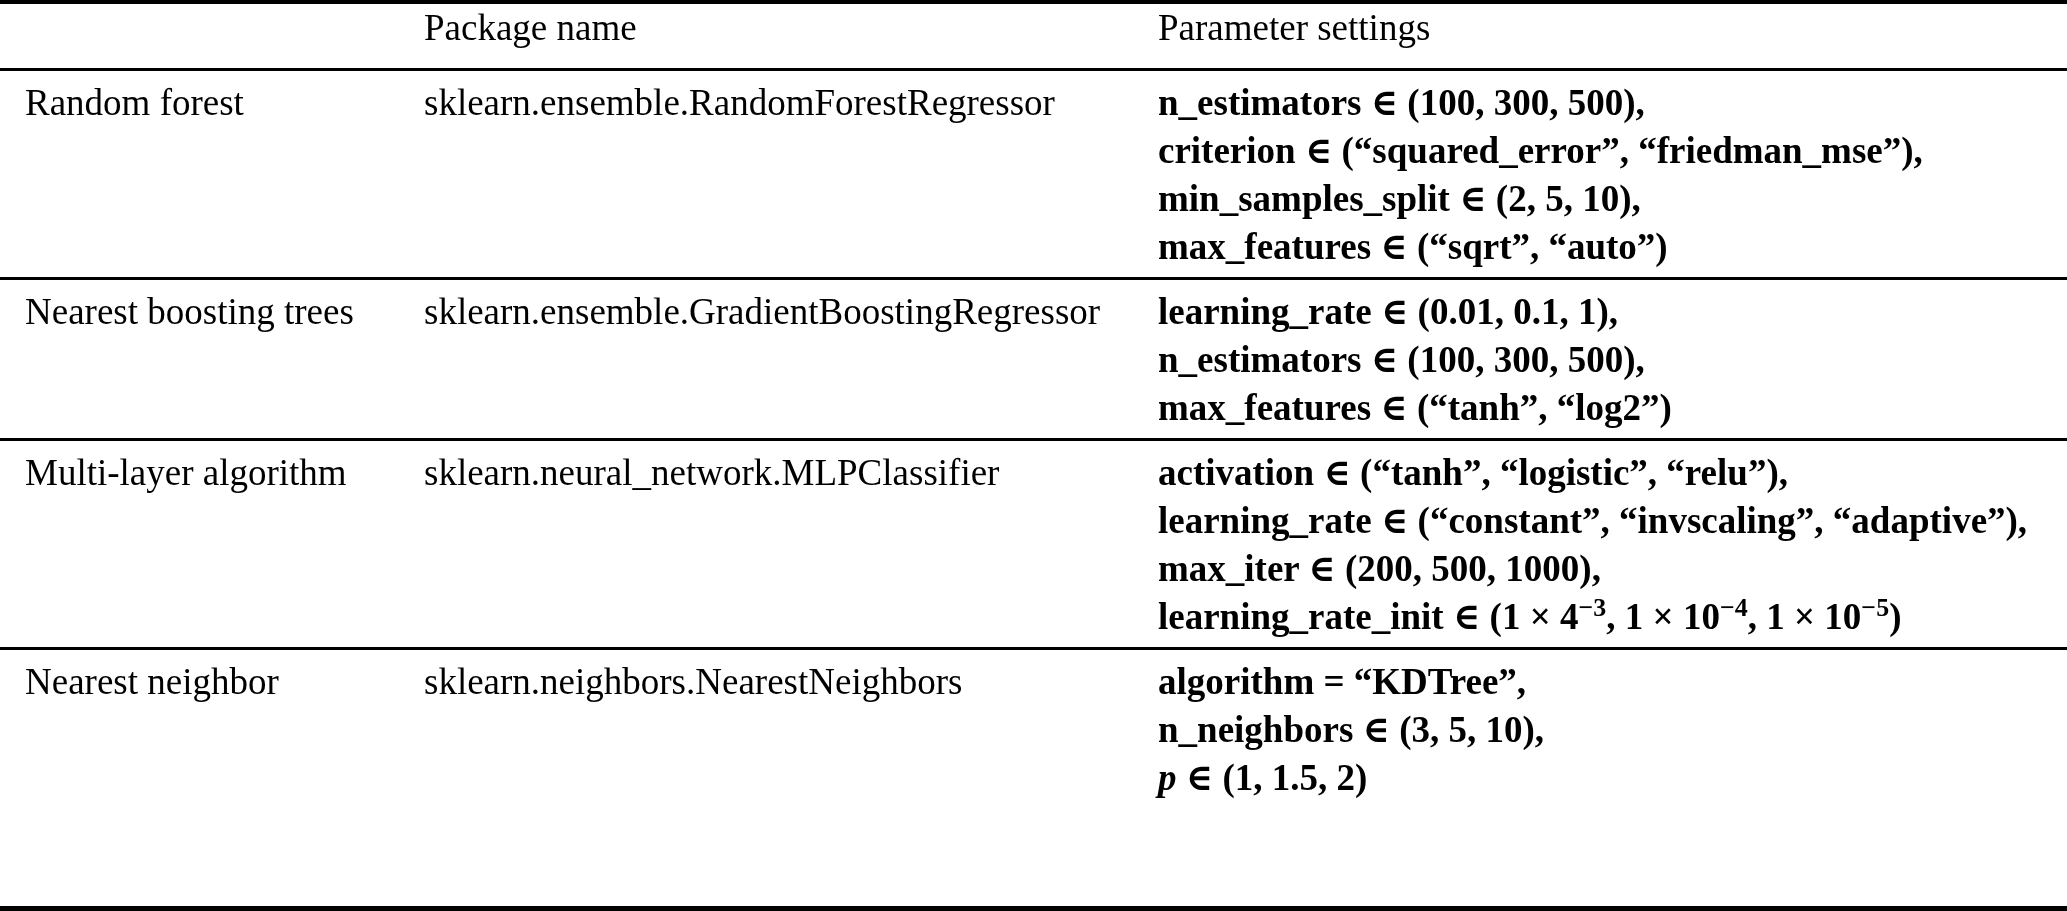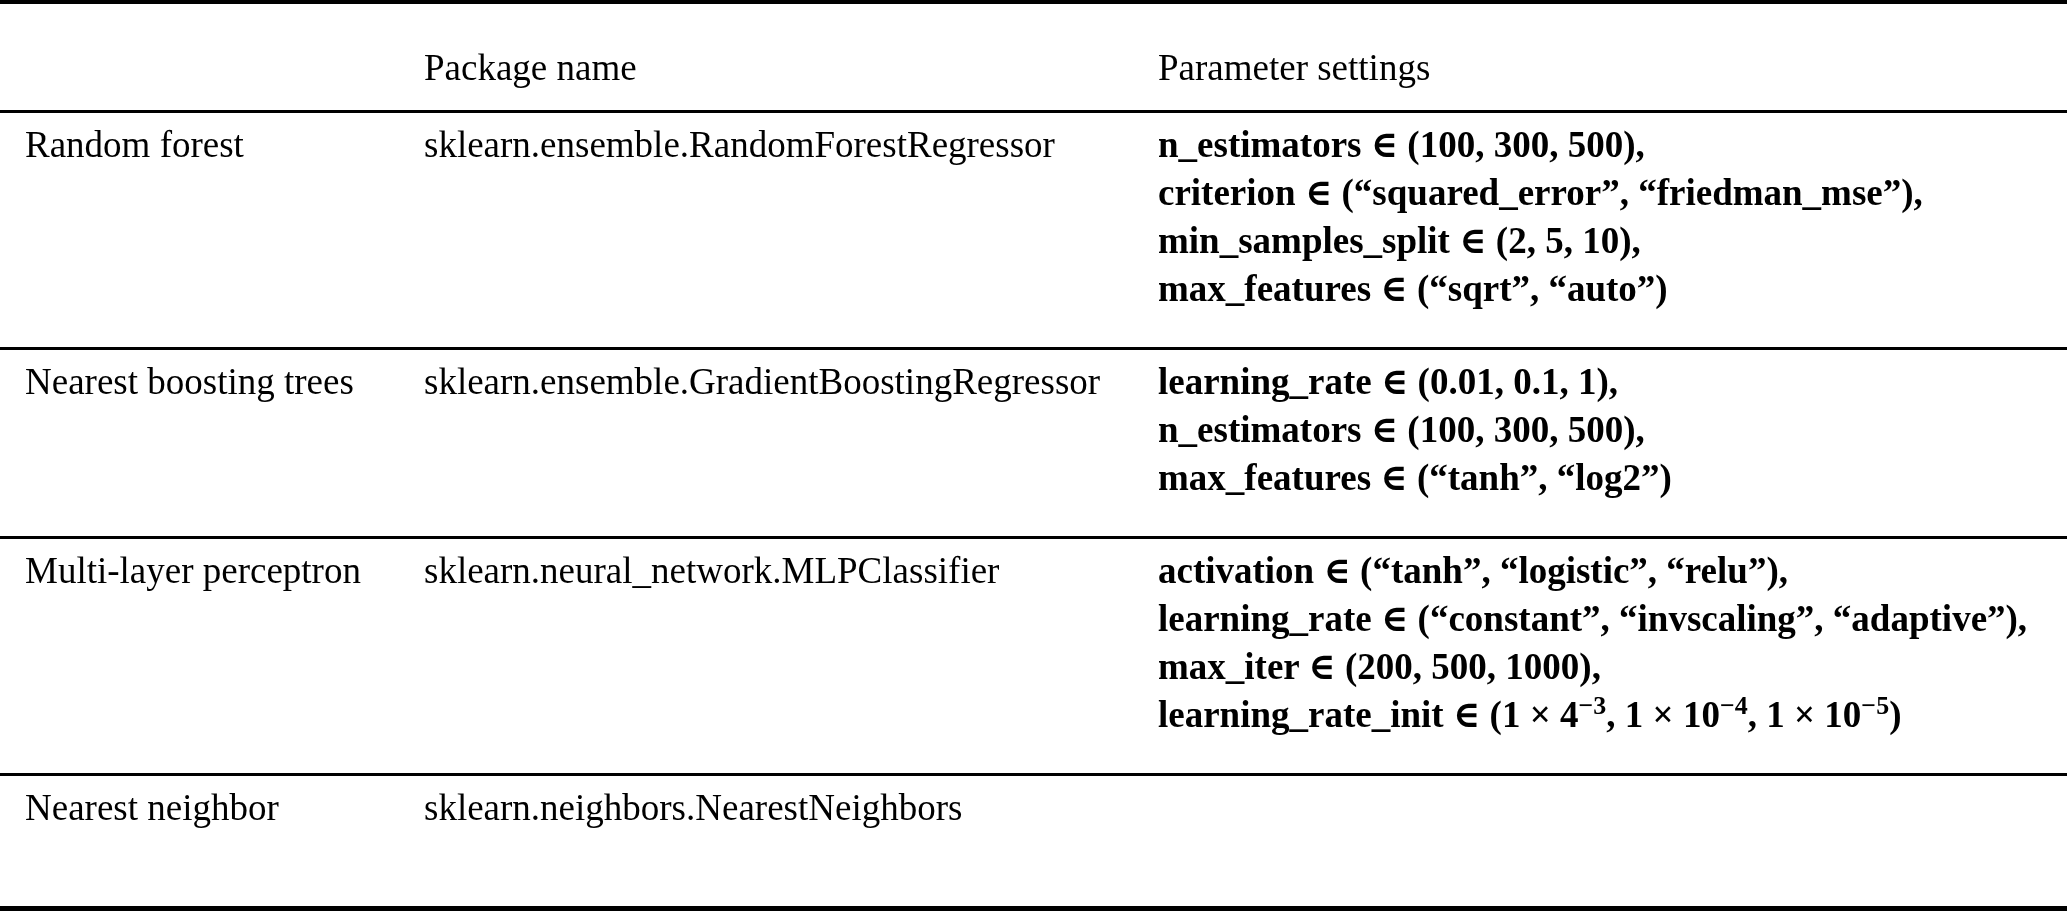--- a/index.html
+++ b/index.html
@@ -23,27 +23,25 @@
     border-top: 4px solid #000000;
     border-bottom: 5px solid #000000;
   }
   .trow {
     display: grid;
     grid-template-columns: 424px 734px 1fr;
   }
   .thead {
     height: 64px;
     box-sizing: border-box;
-    padding-top: 26px;
-    margin-top: 14px;
+    padding-top: 0;
   }
   .brow {
     border-top: 3px solid #000000;
     padding: 8px 0 6px 0;
-    margin-top: 28px;
   }
   .cell {
     white-space: nowrap;
     line-height: 48px;
     overflow: visible;
   }
   .c-model {
     padding-left: 25px;
   }
   .c-params {
@@ -85,27 +83,32 @@
       <div class="trow brow">
         <div class="cell c-model">Nearest boosting trees</div>
         <div class="cell c-package">sklearn.ensemble.GradientBoostingRegressor</div>
         <div class="cell c-params">
           <div class="param-line"><span>learning_rate ∈ (0.01, 0.1, 1),</span></div>
           <div class="param-line"><span>n_estimators ∈ (100, 300, 500),</span></div>
           <div class="param-line"><span>max_features ∈ (“tanh”, “log2”)</span></div>
         </div>
       </div>
       <div class="trow brow">
-        <div class="cell c-model">Multi-layer perceptron</div>
+        <div class="cell c-model">Multi-layer algorithm</div>
         <div class="cell c-package">sklearn.neural_network.MLPClassifier</div>
         <div class="cell c-params">
           <div class="param-line"><span>activation ∈ (“tanh”, “logistic”, “relu”),</span></div>
           <div class="param-line"><span>learning_rate ∈ (“constant”, “invscaling”, “adaptive”),</span></div>
           <div class="param-line"><span>max_iter ∈ (200, 500, 1000),</span></div>
           <div class="param-line"><span>learning_rate_init ∈ (1 × 4</span><sup class="sup">−3</sup><span>, 1 × 10</span><sup class="sup">−4</sup><span>, 1 × 10</span><sup class="sup">−5</sup><span>)</span></div>
         </div>
       </div>
       <div class="trow brow">
         <div class="cell c-model">Nearest neighbor</div>
         <div class="cell c-package">sklearn.neighbors.NearestNeighbors</div>
+        <div class="cell c-params">
+          <div class="param-line"><span>algorithm = “KDTree”,</span></div>
+          <div class="param-line"><span>n_neighbors ∈ (3, 5, 10),</span></div>
+          <div class="param-line"><i>p</i><span> ∈ (1, 1.5, 2)</span></div>
+        </div>
       </div>
     </div>
 </div>
 
 </body></html>

